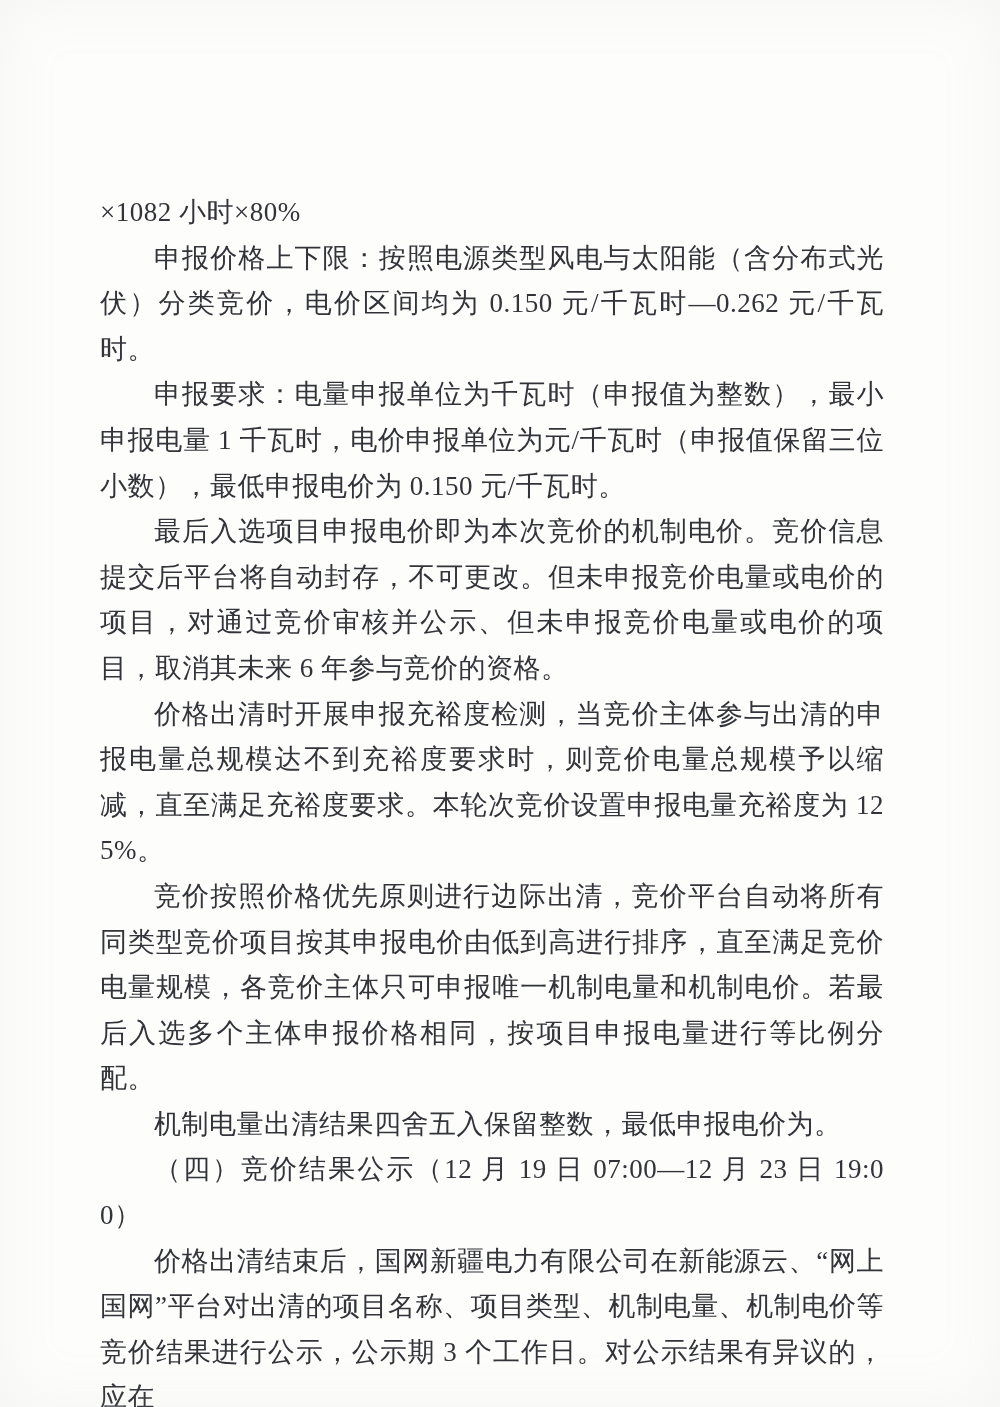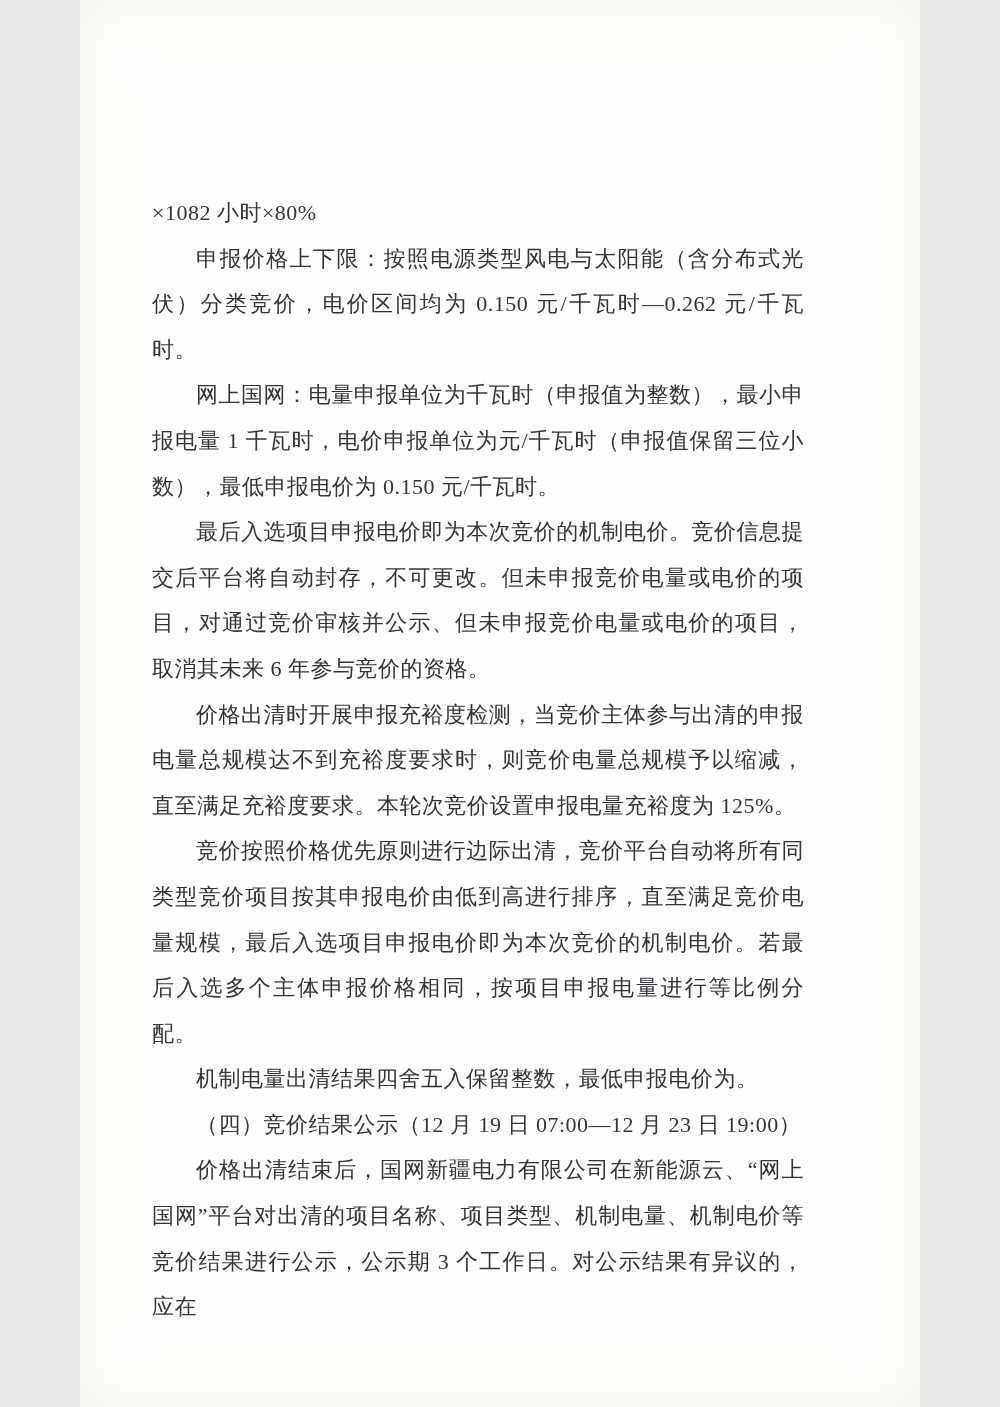--- a/index.html
+++ b/index.html
@@ -2,29 +2,29 @@
 <html><head>
 <meta charset="utf-8">
 <style>
   html, body {
     margin: 0;
     padding: 0;
     background: #e9e9e7;
   }
   .page {
     position: relative;
-    width: 840px;
+    width: 1000px;
     height: 1407px;
     margin: 0 auto;
     background: #fdfdfb;
     box-sizing: border-box;
-    padding: 190px 116px 0 72px;
+    padding: 190px 116px 0 100px;
     font-family: "Liberation Serif", "DejaVu Serif", serif;
     color: #32343a;
-    font-size: 22px;
+    font-size: 27px;
     line-height: 45.6px;
     overflow: hidden;
   }
   .page::after {
     
     content: "";
     position: absolute;
     inset: 0;
     pointer-events: none;
     box-shadow: inset 0 0 60px rgba(180,180,170,0.12);
@@ -45,21 +45,21 @@
     letter-spacing: 0.5px;
   }
 </style>
 </head>
 <body>
 
 <div class="page">
   <div class="doc" id="doc-body">
       <p><span>×1082 小时×80%</span></p>
       <p class="indent"><span class="bold">申报价格上下限：</span><span>按照电源类型风电与太阳能（含分布式光伏）分类竞价，电价区间均为 0.150 元/千瓦时—0.262 元/千瓦时。</span></p>
-      <p class="indent"><span class="bold">网上国网：</span><span>电量申报单位为千瓦时（申报值为整数），最小申报电量 1 千瓦时，电价申报单位为元/千瓦时（申报值保留三位小数），最低申报电价为 0.150 元/千瓦时。</span></p>
+      <p class="indent"><span class="bold">申报要求：</span><span>电量申报单位为千瓦时（申报值为整数），最小申报电量 1 千瓦时，电价申报单位为元/千瓦时（申报值保留三位小数），最低申报电价为 0.150 元/千瓦时。</span></p>
       <p class="indent"><span>最后入选项目申报电价即为本次竞价的机制电价。</span><span class="bold">竞价信息提交后平台将自动封存，不可更改。</span><span>但未申报竞价电量或电价的项目，</span><span class="bold">对通过竞价审核并公示、但未申报竞价电量或电价的项目，取消其未来 6 年参与竞价的资格。</span></p>
       <p class="indent"><span>价格出清时开展申报充裕度检测，当竞价主体参与出清的申报电量总规模达不到充裕度要求时，则竞价电量总规模予以缩减，直至满足充裕度要求。本轮次竞价设置申报电量充裕度为 125%。</span></p>
-      <p class="indent"><span>竞价按照价格优先原则进行边际出清，竞价平台自动将所有同类型竞价项目按其申报电价由低到高进行排序，直至满足竞价电量规模，最后入选项目申报电价即为本次竞价的机制电价。若最后入选多个主体申报价格相同，按项目申报电量进行等比例分配。</span></p>
+      <p class="indent"><span>竞价按照价格优先原则进行边际出清，竞价平台自动将所有同类型竞价项目按其申报电价由低到高进行排序，直至满足竞价电量规模，各竞价主体只可申报唯一机制电量和机制电价。若最后入选多个主体申报价格相同，按项目申报电量进行等比例分配。</span></p>
       <p class="indent"><span>机制电量出清结果四舍五入保留整数，最低申报电价为。</span></p>
       <p class="indent heading"><span class="bold">（四）竞价结果公示（12 月 19 日 07:00—12 月 23 日 19:00）</span></p>
       <p class="indent"><span>价格出清结束后，国网新疆电力有限公司在新能源云、“网上国网”平台对出清的项目名称、项目类型、机制电量、机制电价等竞价结果进行公示，公示期 3 个工作日。对公示结果有异议的，应在</span></p>
     </div>
 </div>
 
 </body></html>

